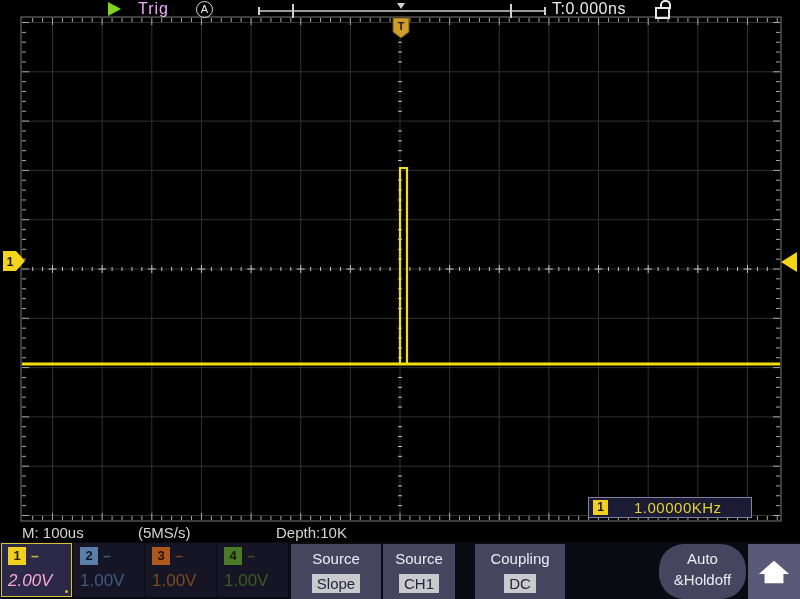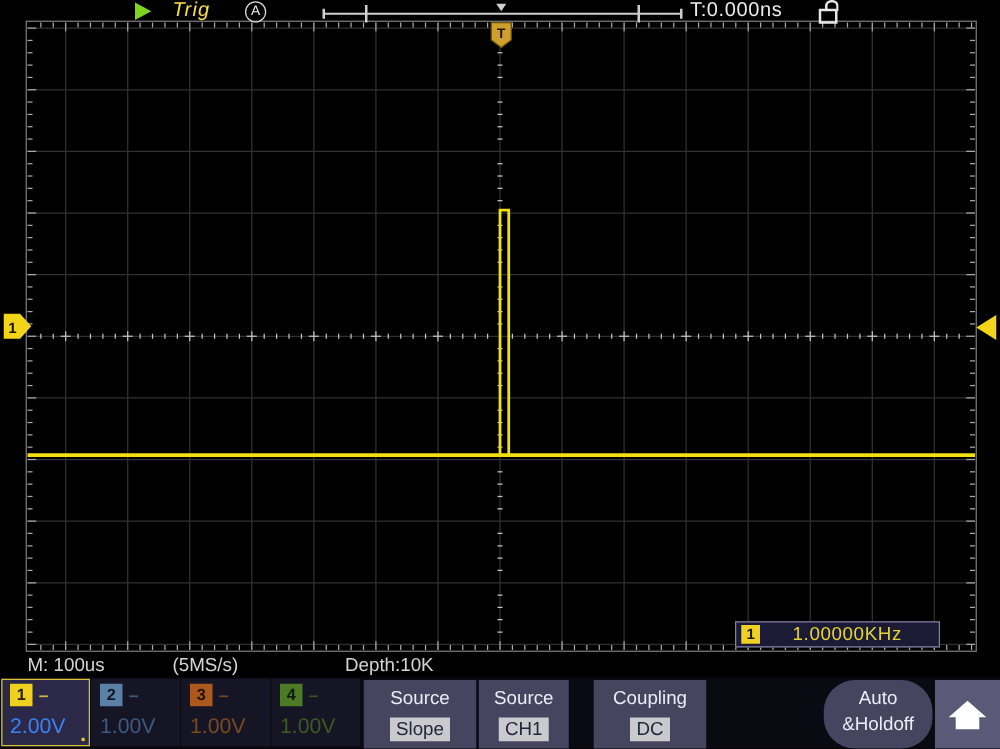--- a/index.html
+++ b/index.html
@@ -3,21 +3,21 @@
 <meta charset="utf-8">
 <style>
   html,body{margin:0;padding:0;background:#000;}
   .screen{position:relative;width:800px;height:599px;background:#000;overflow:hidden;
           font-family:"Liberation Sans","DejaVu Sans",sans-serif;}
 
   
   .topbar{position:absolute;left:0;top:0;width:800px;height:17px;z-index:4;}
   .play-icon{position:absolute;left:108px;top:2px;width:0;height:0;
              border-left:13px solid #7fd41f;border-top:7px solid transparent;border-bottom:7px solid transparent;}
-  .trig-label{position:absolute;left:138px;top:0;font-size:16px;color:#fde047;letter-spacing:1px;font-style:italic;}
+  .trig-label{position:absolute;left:138px;top:0;font-size:16px;color:#f0abfc;letter-spacing:1px;}
   .auto-circle{position:absolute;left:196px;top:1px;width:15px;height:15px;border:1.5px solid #d8d8d8;
                border-radius:50%;color:#e8e8e8;font-size:11px;line-height:15px;text-align:center;}
   .ttime{position:absolute;left:552px;top:0;font-size:16px;color:#ececec;letter-spacing:0.5px;}
   .lock{position:absolute;left:655px;top:0;width:16px;height:18px;}
   .lock-body{position:absolute;left:0;top:7px;width:11px;height:8px;border:2px solid #e8e8e8;}
   .lock-shackle{position:absolute;left:5px;top:0;width:7px;height:7px;border:2px solid #e8e8e8;
                 border-bottom:none;border-radius:5px 5px 0 0;}
 
   
   #scope-svg{position:absolute;left:0;top:0;z-index:2;pointer-events:none;}
@@ -38,21 +38,21 @@
   .st-trig svg{display:block;margin:2px 1px 0 1px;}
 
   
   .bottombar{position:absolute;left:0;top:542px;width:800px;height:57px;background:#0a0a12;z-index:4;}
   .chbox{position:absolute;top:1px;width:71px;height:54px;box-sizing:border-box;padding:4px 0 0 7px;background:#151526;}
   .chbox.sel{background:#2c2847;border:1px solid #d6c232;padding:3px 0 0 6px;}
   .chrow{display:flex;align-items:center;gap:5px;}
   .chbadge{width:18px;height:18px;font-size:13px;font-weight:bold;text-align:center;line-height:18px;}
   .chdash{font-size:14px;font-weight:bold;}
   .chscale{margin-top:6px;font-size:17px;}
-  .ch1 .chbadge{background:#efd11f;color:#272010;} .ch1 .chdash{color:#cdb92e;} .ch1 .chscale{color:#3b82f6;}
+  .ch1 .chbadge{background:#efd11f;color:#272010;} .ch1 .chdash{color:#cdb92e;} .ch1 .chscale{color:#f9a8d4;font-style:italic;}
   .ch2 .chbadge{background:#5b80a8;color:#101828;} .ch2 .chdash{color:#3c5a80;} .ch2 .chscale{color:#3e5a7e;}
   .ch3 .chbadge{background:#ad591e;color:#201008;} .ch3 .chdash{color:#7c4518;} .ch3 .chscale{color:#7c4a1e;}
   .ch4 .chbadge{background:#4c7a26;color:#101c08;} .ch4 .chdash{color:#39551c;} .ch4 .chscale{color:#3c5c1e;}
   .chdot{position:absolute;right:3px;bottom:3px;width:3px;height:3px;background:#d6c232;border-radius:50%;}
 
   .menubtn{position:absolute;top:2px;height:55px;background:#454560;box-sizing:border-box;
            text-align:center;color:#ecedf4;}
   .mlabel{font-size:15px;margin-top:6px;}
   .mchip{display:inline-block;margin-top:7px;background:#c9c9ce;color:#24243a;font-size:15px;
          padding:0 5px;line-height:19px;}

